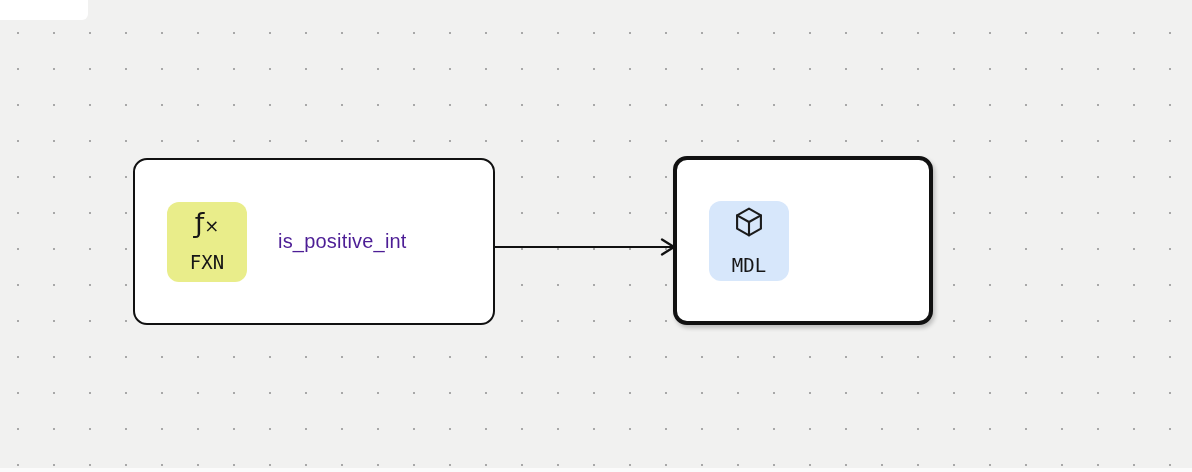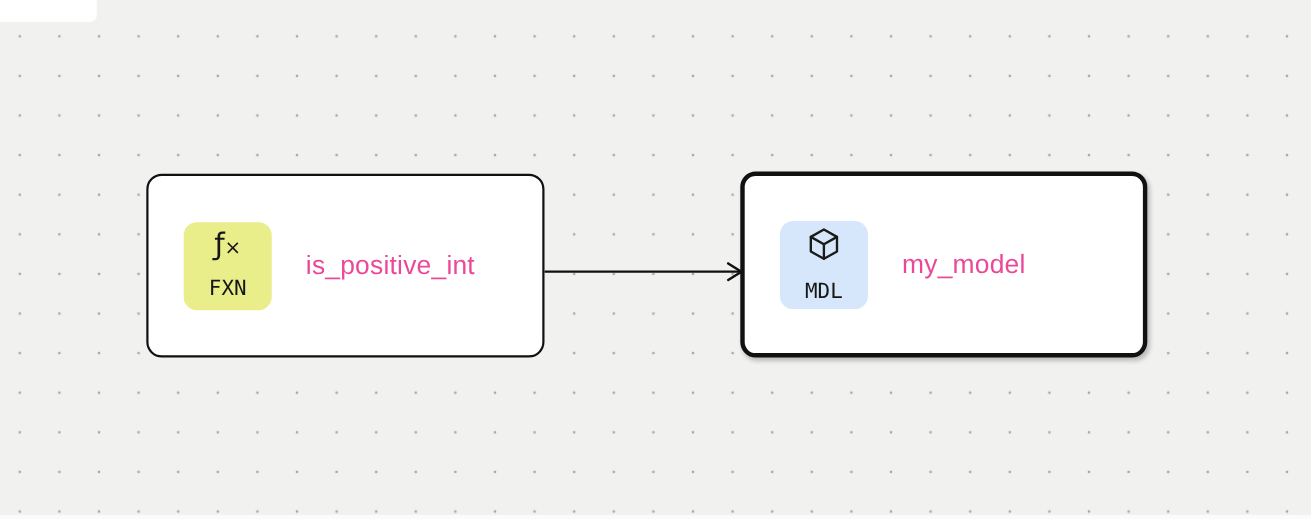--- a/index.html
+++ b/index.html
@@ -38,21 +38,21 @@
     background: #ffffff;
     border: 2px solid #111111;
     border-radius: 14px;
   }
   .node-fxn {
     left: 133px; top: 158px;
     width: 362px; height: 167px;
   }
   .node-mdl {
     left: 673px; top: 156px;
-    width: 370px; height: 169px;
+    width: 260px; height: 169px;
     border-width: 4px;
     box-shadow: 2px 3px 4px rgba(0,0,0,0.22);
   }
 
   .badge {
     flex: none;
     width: 80px; height: 80px;
     margin-left: 32px;
     border-radius: 12px;
     display: flex;
@@ -70,23 +70,23 @@
   .badge-tag {
     font-family: "DejaVu Sans Mono", "Liberation Mono", monospace;
     font-size: 19px;
     line-height: 1.2;
     margin-top: 14px;
   }
   .cube-svg { display: block; margin-bottom: 1px; }
 
   .node-label {
     margin-left: 31px;
-    font-size: 24px;
+    font-size: 20px;
     letter-spacing: 0.2px;
-    color: #ec4899;
+    color: #4c1d95;
     white-space: nowrap;
     text-align: center;
   }
 
   .edge {
     position: absolute;
     left: 493px; top: 235px;
     overflow: visible;
   }
 </style>
@@ -112,17 +112,16 @@
 
   <div class="node node-mdl">
     <div class="badge" style="background-color: rgb(215, 231, 251);">
       <svg class="cube-svg" width="34" height="34" viewBox="0 0 24 24" fill="none" stroke="#1b1b1b" stroke-width="1.5" stroke-linejoin="round" stroke-linecap="round">
         <path d="M12 2.6 L20.4 7.3 V16.7 L12 21.4 L3.6 16.7 V7.3 Z"></path>
         <path d="M3.6 7.3 L12 12 L20.4 7.3"></path>
         <path d="M12 12 V21.4"></path>
       </svg>
       <div class="badge-tag">MDL</div>
     </div>
-    <div class="node-label">my_model</div>
   </div>
 
   <div class="bottom-strip"></div>
 </div>
 
 </body></html>

